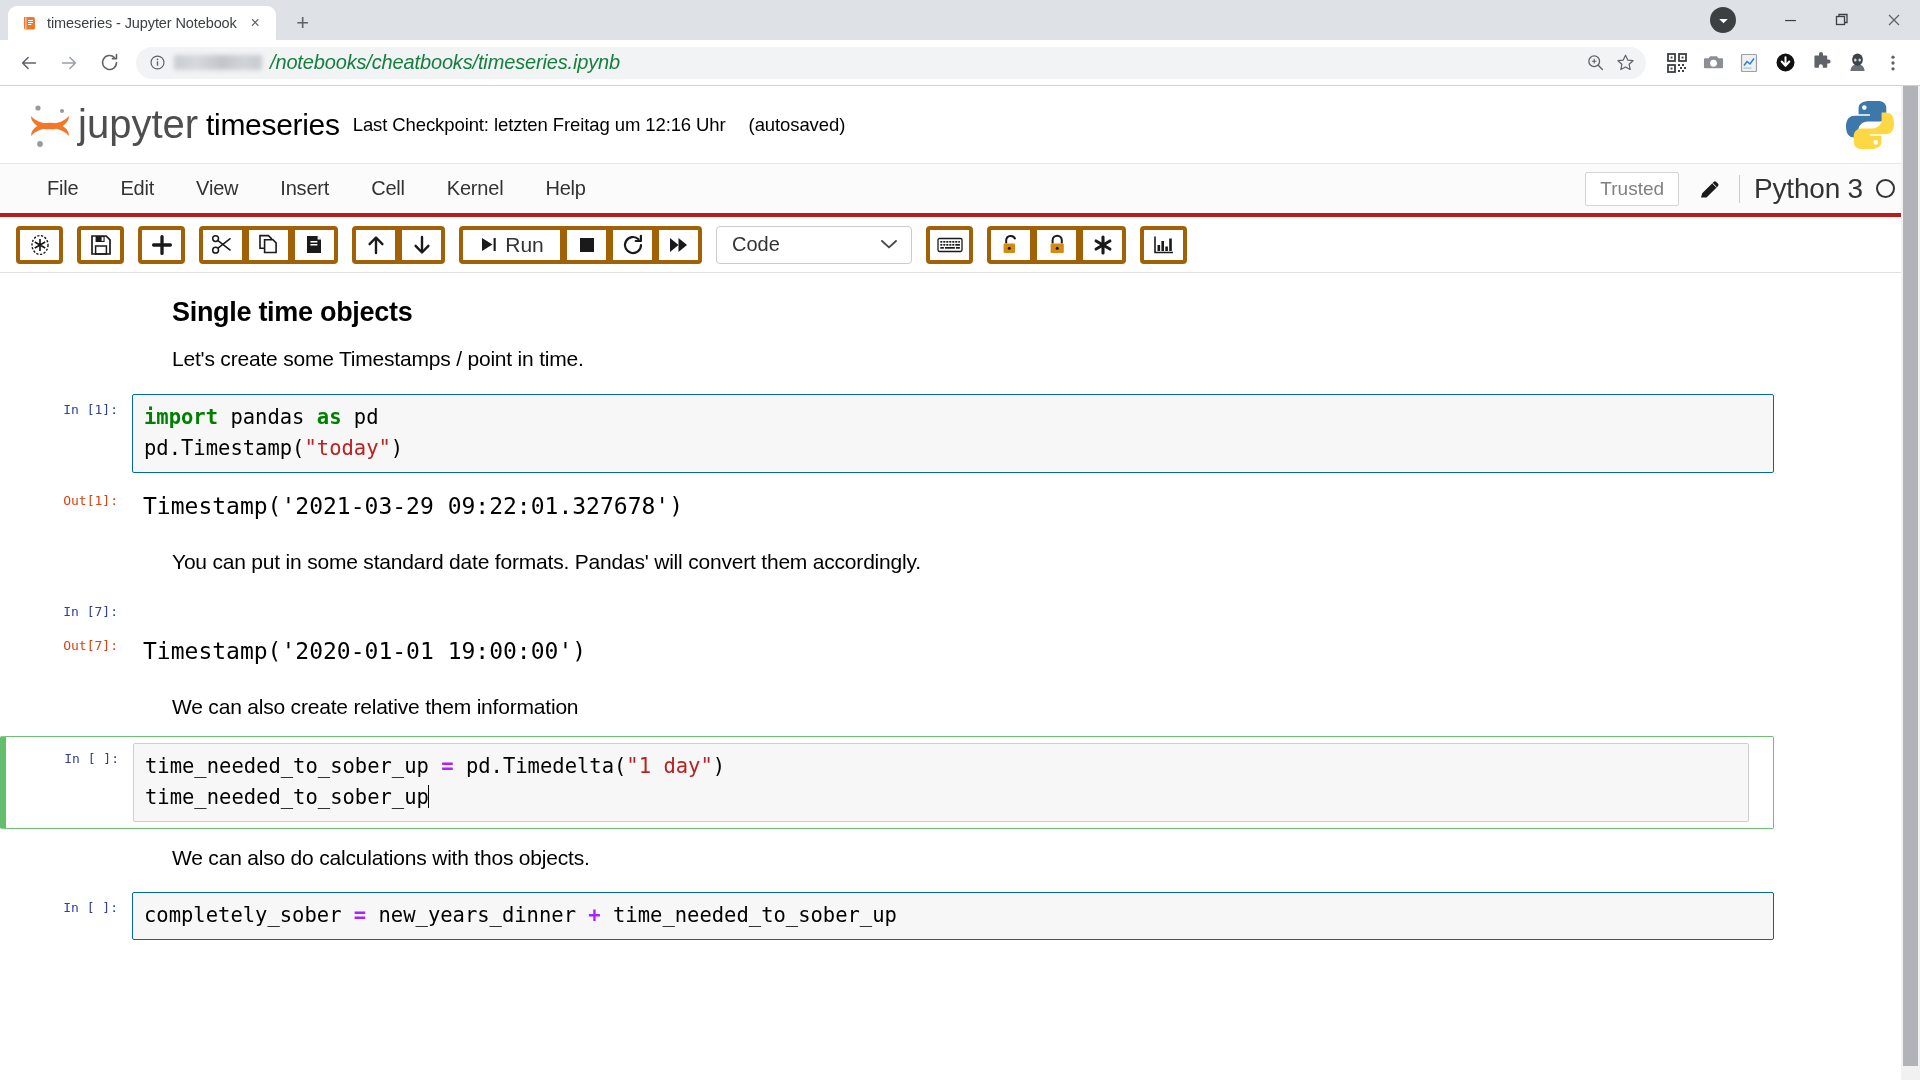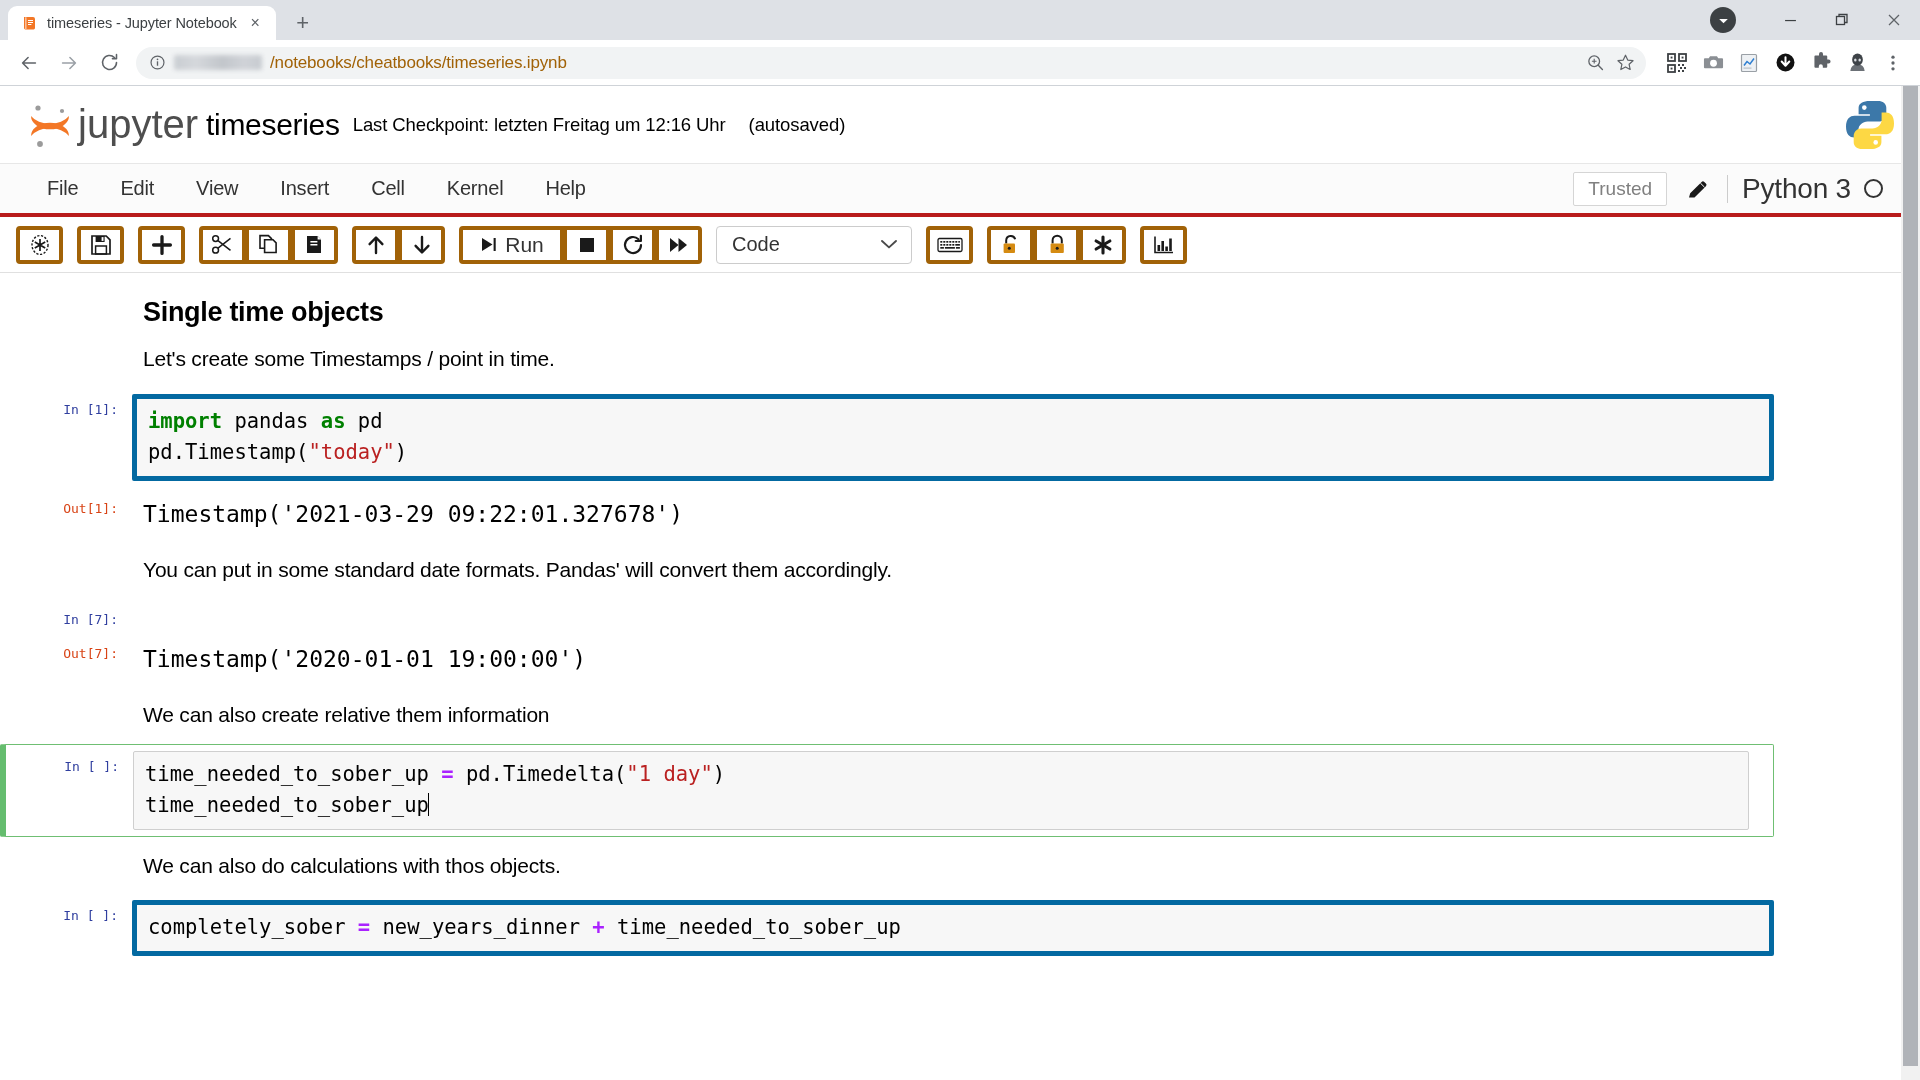--- a/index.html
+++ b/index.html
@@ -80,22 +80,23 @@
     display: flex; align-items: center; justify-content: center;
     color: #5f6368;
   }
   .omni-blur {
     width: 88px; height: 15px; border-radius: 2px;
     background: linear-gradient(90deg,#c9cdd2 0%,#d5d8dc 25%,#c2c6cb 55%,#d0d3d8 80%,#c7cbd0 100%);
     filter: blur(2.2px);
     flex: 0 0 88px;
   }
   .omni-url {
-    font-size: 17px; color: #a16207; white-space: nowrap;
+    font-size: 20px; color: #15803d; white-space: nowrap;
     letter-spacing: -0.15px;
+    font-style: italic;
   }
   .omni-actions { position: absolute; right: 6px; display: flex; align-items: center; }
   .omni-icon {
     width: 30px; height: 30px;
     display: flex; align-items: center; justify-content: center;
     color: #5f6368;
   }
   .ext-icons { display: flex; align-items: center; gap: 2px; padding-left: 4px; }
   .ext-icon {
     width: 34px; height: 34px;
@@ -132,21 +133,21 @@
     height: 53px; display: flex; align-items: center;
     padding-left: 26px; background: #fbfbfb;
     border-bottom: 4px solid #b91c1c;
   }
   .menu-item {
     font-size: 20px; color: #333333; padding: 8px 21px;
     letter-spacing: -0.2px;
   }
   .menubar-right {
     margin-left: auto; display: flex; align-items: center;
-    padding-right: 37px; gap: 0;
+    padding-right: 25px; gap: 0;
   }
   .trusted-btn {
     font-size: 19px; color: #808080; border: 1px solid #d5d5d5;
     padding: 5px 14px; background: #ffffff; border-radius: 2px;
   }
   .pencil-btn {
     width: 46px; height: 38px; display: flex;
     align-items: center; justify-content: center; color: #333;
     margin-left: 8px;
   }
@@ -207,40 +208,40 @@
   .prompt {
     width: 96px; flex: 0 0 96px; text-align: right;
     padding-right: 14px; padding-top: 9px;
     font-family: "DejaVu Sans Mono", monospace;
     font-size: 13px; line-height: 1;
   }
   .prompt.in { color: #303f9f; }
   .prompt.out { color: #d84315; }
   .code-area {
     flex: 1; background: #f7f7f7;
-    border: 5px solid #0369a1; border-radius: 2px;
+    border: 1px solid #0369a1; border-radius: 2px;
     padding: 7px 10px 8px 11px;
   }
   .code-area.active {
     background: #f7f7f7; border: 1px solid #cfcfcf;
   }
   .codeline {
     font-family: "DejaVu Sans Mono", monospace;
     font-size: 20.5px; line-height: 31px;
     color: #000000; white-space: pre;
   }
   .out-area {
     flex: 1; padding: 6px 0 6px 11px;
   }
   .outline {
     font-family: "DejaVu Sans Mono", monospace;
     font-size: 23px; line-height: 30px; color: #000000;
     white-space: pre;
   }
-  .md-row { padding: 4px 24px 4px 36px; display: flex; }
+  .md-row { padding: 4px 24px 4px 36px; display: flex; margin-left: 29px; }
   .md-body { flex: 1; margin-left: 96px; padding-left: 11px; }
   .md-h2 {
     font-size: 27px; font-weight: bold; color: #000000;
     padding: 12px 0 6px 0; letter-spacing: -0.3px;
   }
   .md-p {
     font-size: 21px; color: #000000; line-height: 1.5;
     padding: 9px 0; letter-spacing: -0.2px;
   }
 

